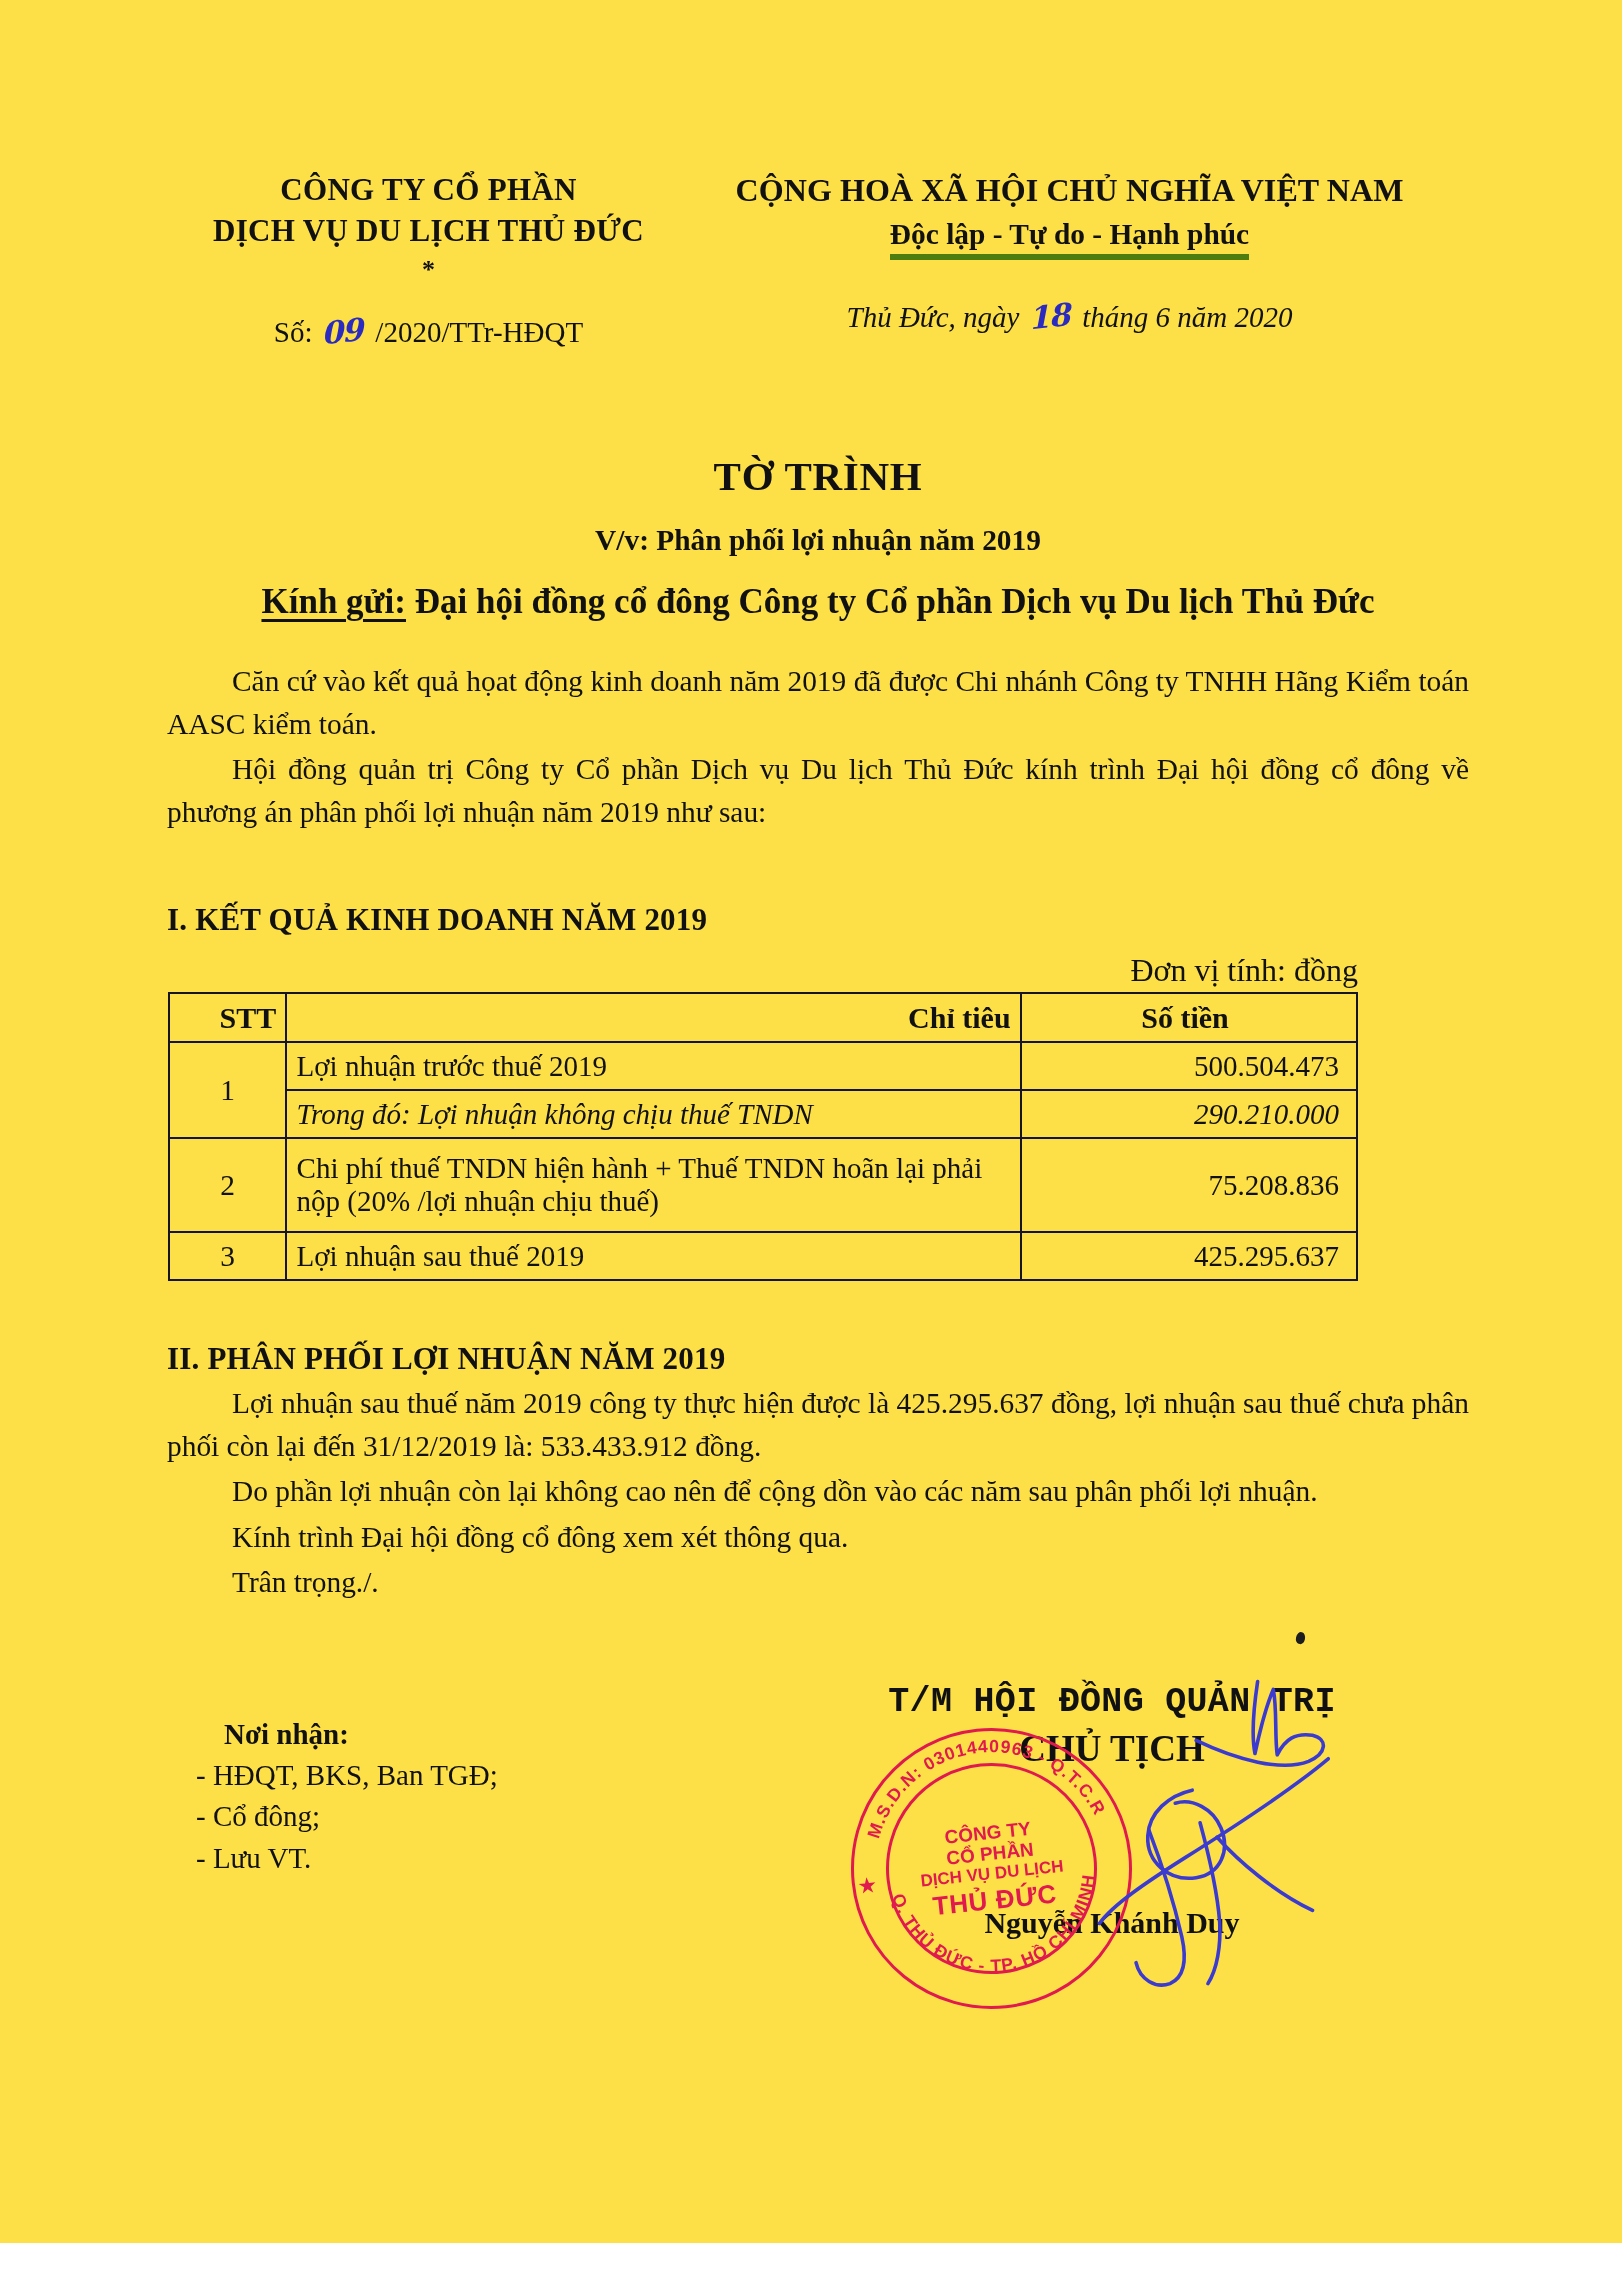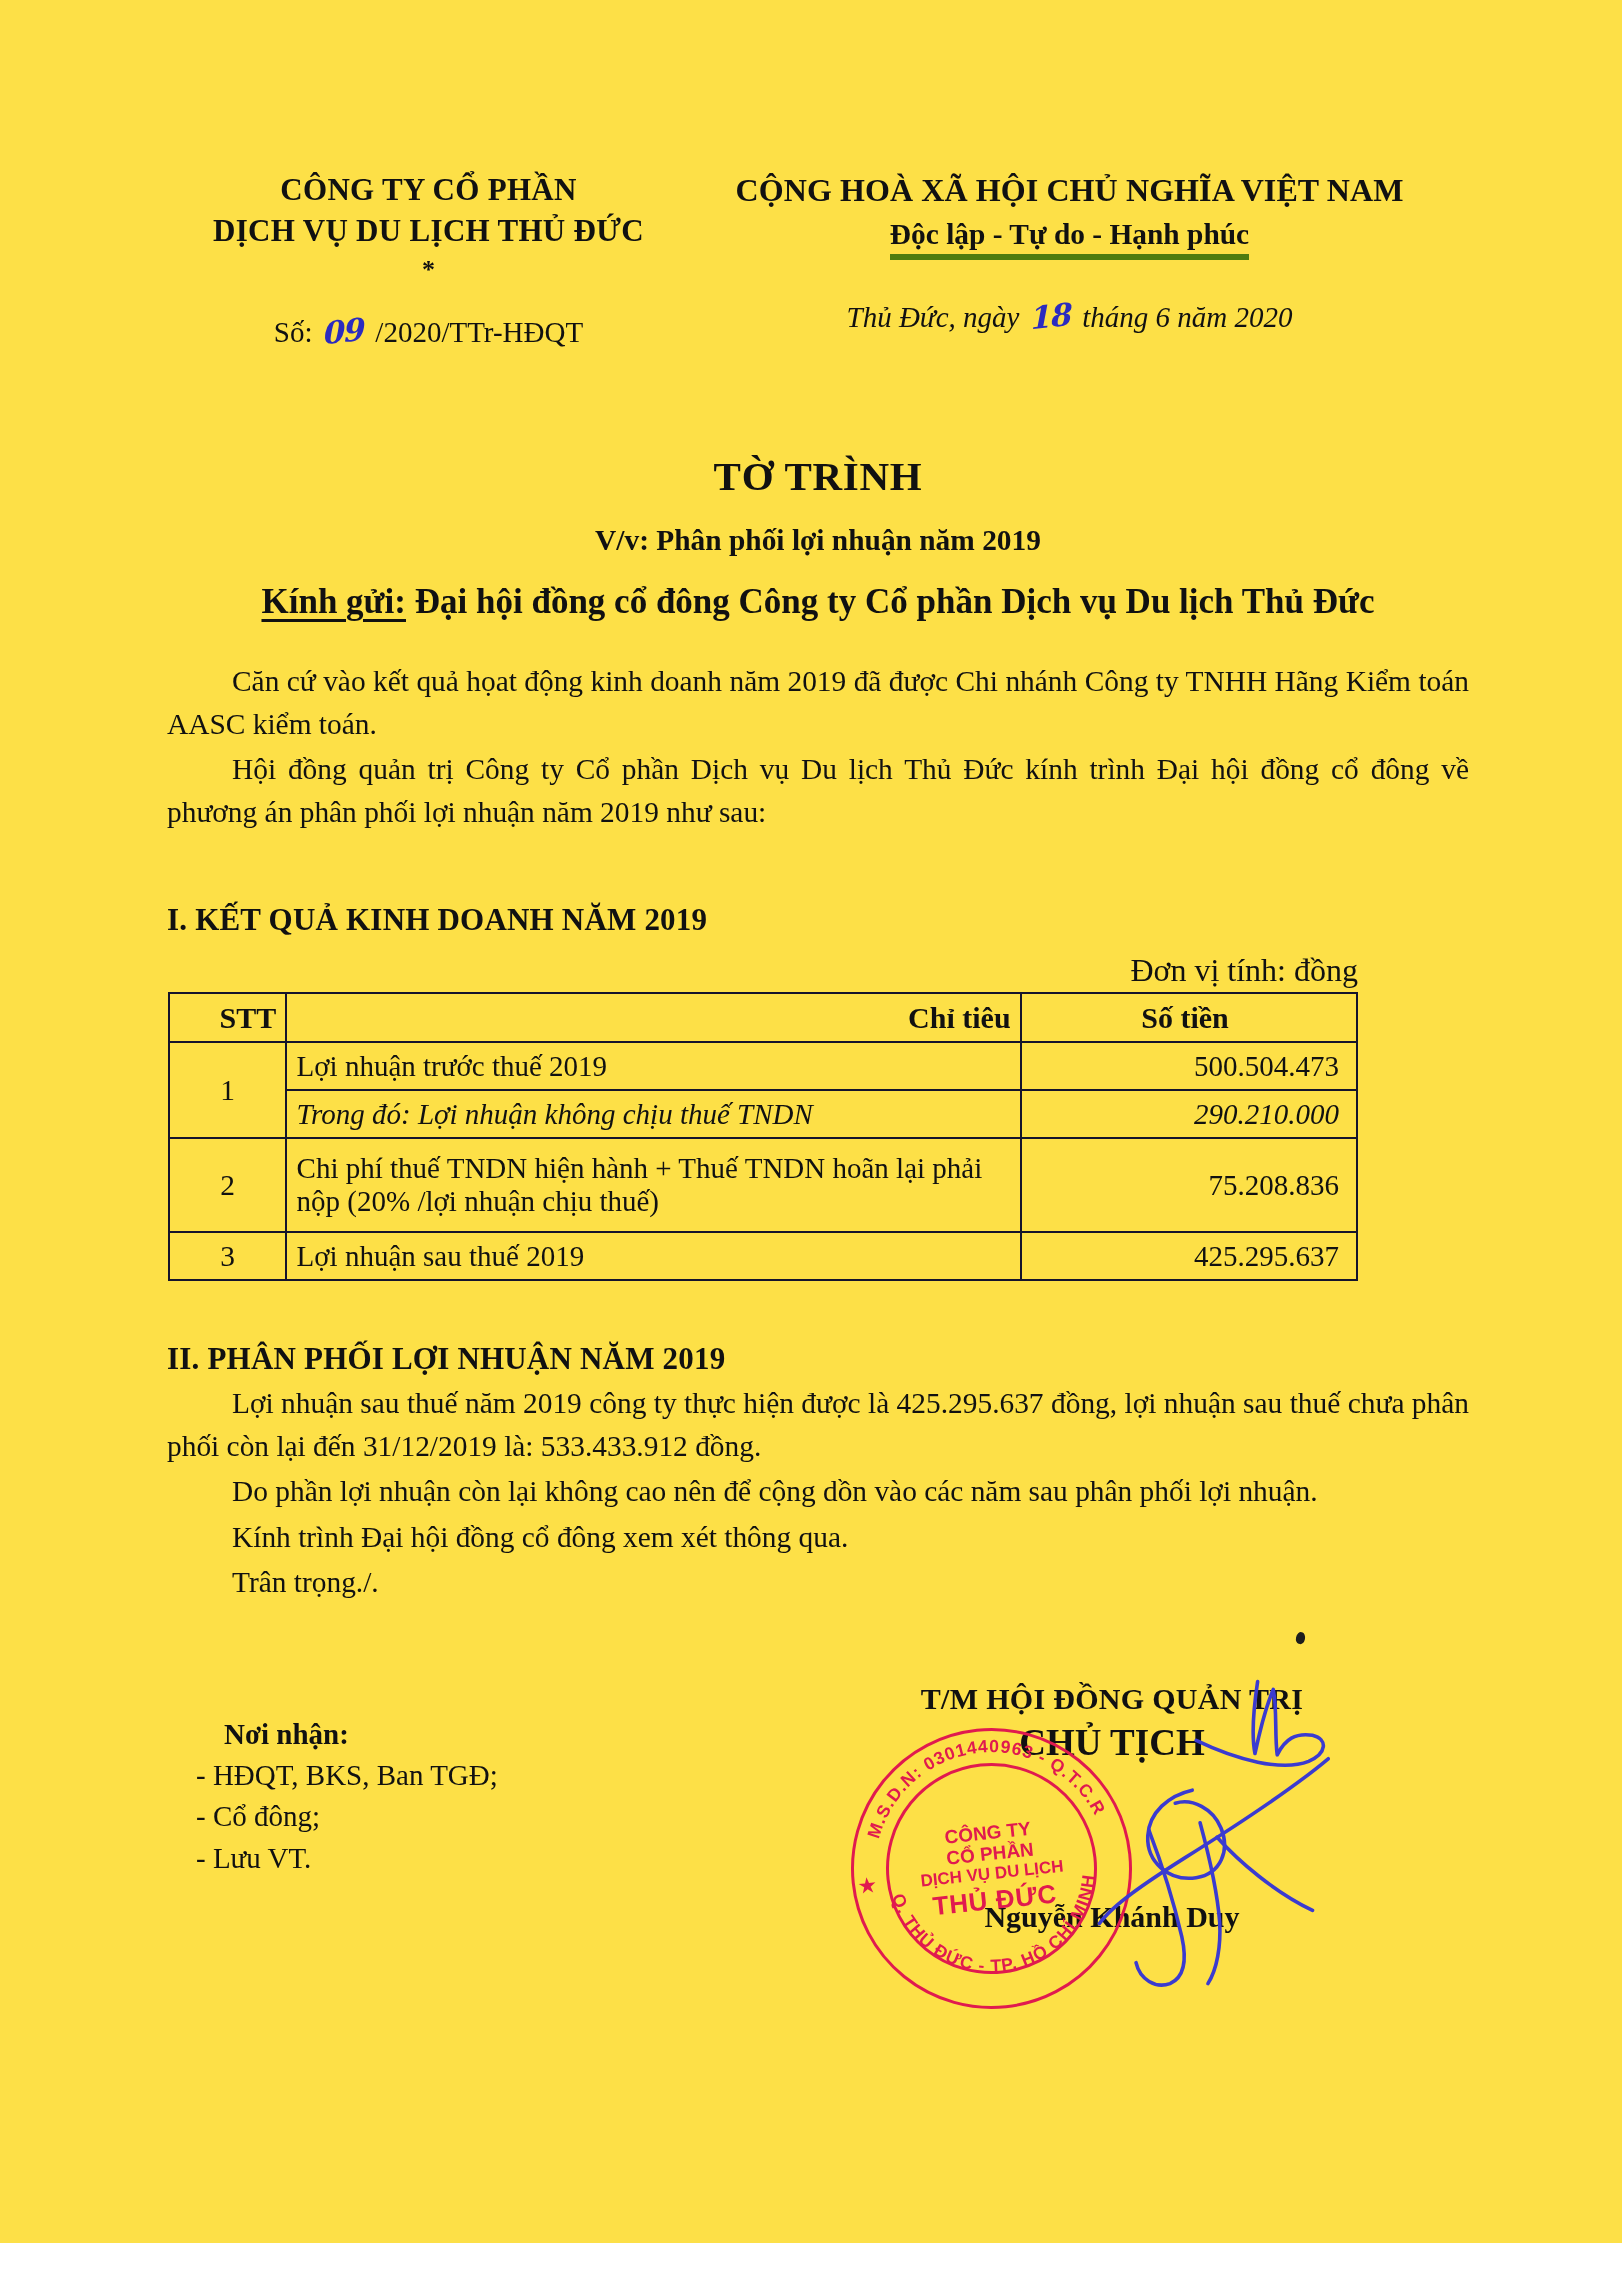--- a/index.html
+++ b/index.html
@@ -162,21 +162,21 @@
   }
   .recv .rh { font-weight: bold; margin-left: 28px; }
 
   .sign {
     position: absolute;
     top: 1682px;
     left: 870px;
     width: 484px;
     text-align: center;
   }
-  .sign .l1 { font-weight: bold; font-size: 30px; letter-spacing: 0.3px; }
+  .sign .l1 { font-weight: bold; font-size: 35px; letter-spacing: 0.3px; font-family: Liberation Mono, monospace; }
   .sign .l2 { font-weight: bold; font-size: 37px; margin-top: 5px; }
   .sign .name { font-weight: bold; font-size: 30px; margin-top: 136px; }
 
   .ink-dot {
     position: absolute;
     top: 1632px; left: 1296px;
     width: 8.5px; height: 12.4px;
     background: #1d1d1d;
     border-radius: 50% 50% 45% 45%;
     transform: rotate(12deg);

